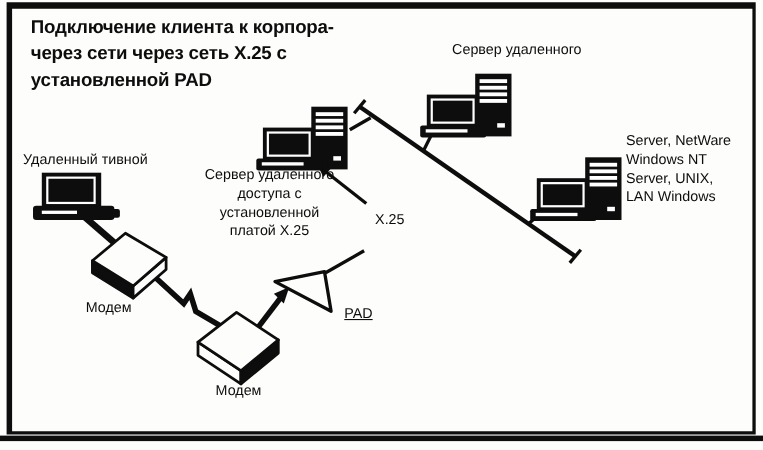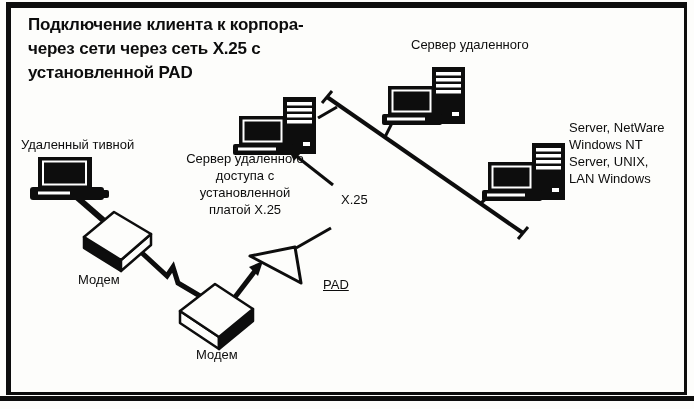--- a/index.html
+++ b/index.html
@@ -95,21 +95,21 @@
 
   <div class="lbl lbl-block ras-lbl">
     <span>Сервер удаленного</span>
     <span>доступа с</span>
     <span>установленной</span>
     <span>платой X.25</span>
   </div>
 
   <div class="lbl" style="left:341px;top:191px;">X.25</div>
 
-  <div class="lbl" style="left:323px;top:276px;text-decoration:underline;">PAD</div>
+  <div class="lbl" style="left:313px;top:276px;text-decoration:underline;">PAD</div>
 
   <div class="lbl" style="left:78px;top:271px;">Модем</div>
 
   <div class="lbl" style="left:196px;top:346px;">Модем</div>
 
   <div class="lbl lbl-block corp-lbl">
     <span>Server, NetWare</span>
     <span>Windows NT</span>
     <span>Server, UNIX,</span>
     <span>LAN Windows</span>

